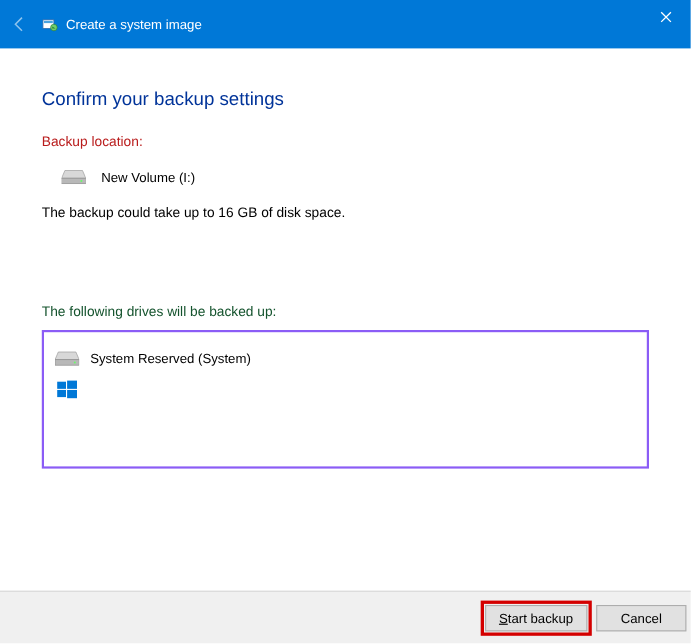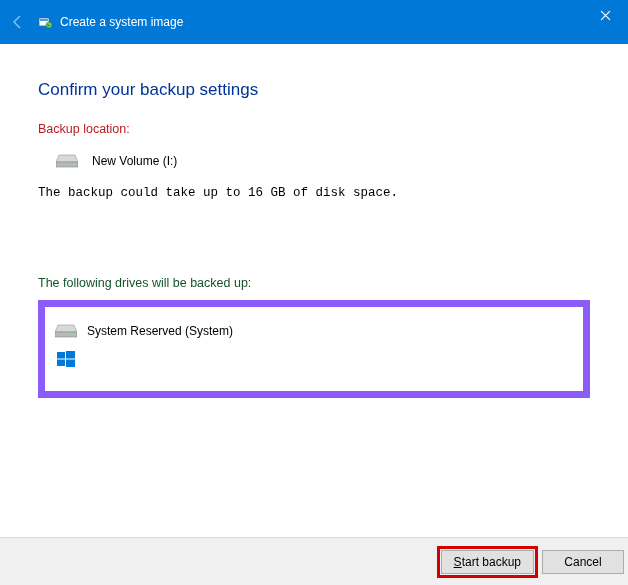--- a/index.html
+++ b/index.html
@@ -73,30 +73,29 @@
     }
     .drive-icon {
       width: 22px;
       height: 14px;
       margin-right: 14px;
     }
     .size-line {
       color: #000;
       font-size: 12.5px;
       margin-bottom: 76px;
-      font-family: Liberation Mono, monospace;
     }
     .followup-line {
       color: #14532d;
       font-size: 12.5px;
       margin-bottom: 10px;
     }
     .drive-list {
-      border: 7px solid #8b5cf6;
-      height: 98px;
+      border: 2px solid #8b5cf6;
+      height: 126px;
       padding: 10px 10px;
     }
     .drive-item {
       display: flex;
       align-items: center;
       height: 28px;
     }
     .drive-item-icon {
       width: 22px;
       height: 22px;

